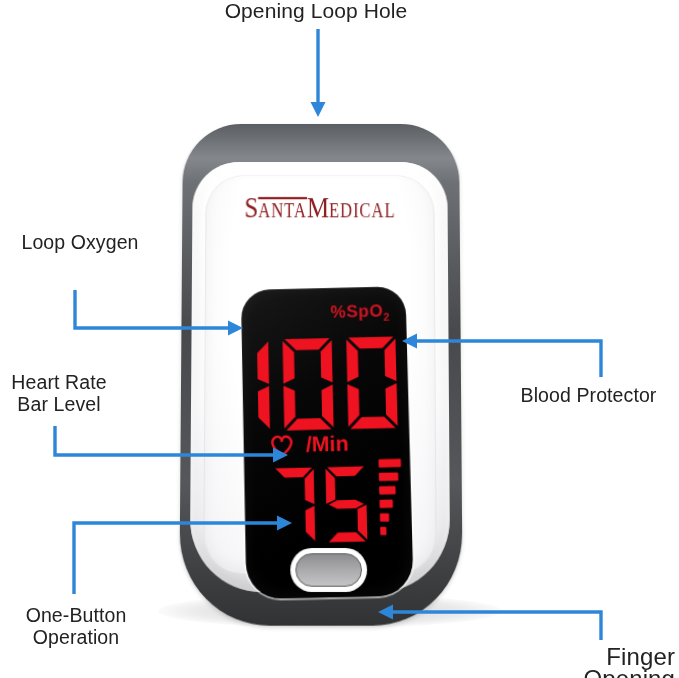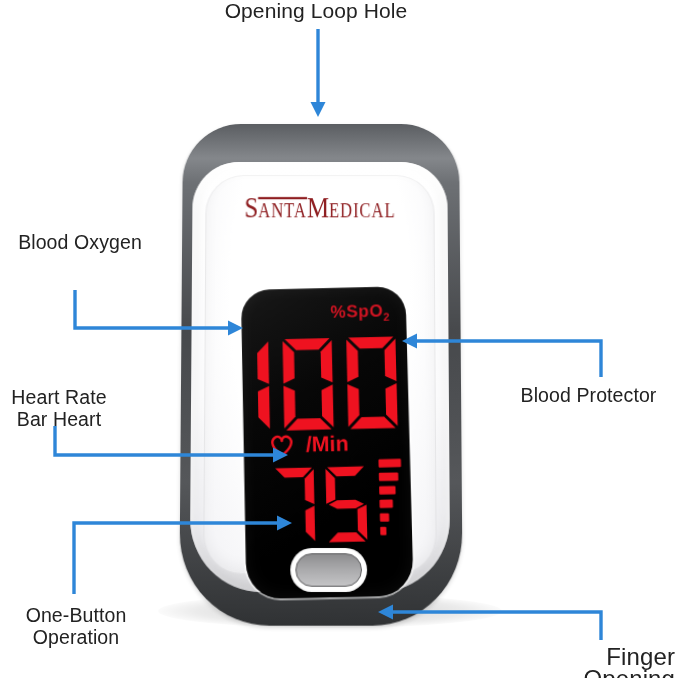--- a/index.html
+++ b/index.html
@@ -10,21 +10,21 @@
   }
   *{box-sizing:border-box;}
   html,body{margin:0;padding:0;}
   body{width:679px;height:678px;background:#ffffff;font-family:"Liberation Sans",sans-serif;overflow:hidden;}
   .canvas{position:relative;width:679px;height:678px;background:#ffffff;}
 
   
   .callout{position:absolute;color:var(--label);font-size:19.5px;line-height:22px;text-align:center;font-weight:400;letter-spacing:.1px;}
   .callout-lanyard{left:160px;top:0px;width:312px;font-size:21px;}
   .callout-blood{left:0px;top:231px;width:160px;}
-  .callout-heart{left:0px;top:386px;width:118px;}
+  .callout-heart{left:0px;top:371px;width:118px;}
   .callout-onebutton{left:8px;top:604px;width:136px;}
   .callout-removable{left:498px;top:384px;width:181px;}
   .callout-finger{left:510px;top:646px;width:165px;text-align:right;font-size:24px;}
 
   
   .overlay{position:absolute;left:0;top:0;width:679px;height:678px;pointer-events:none;z-index:40;}
   .conn{fill:none;stroke:var(--accent);stroke-width:3.4;}
   .arrowhead{fill:var(--accent);stroke:none;}
 
   
@@ -152,26 +152,26 @@
         <div class="button-inner"></div>
       </div>
     </div>
   </div>
 
   <div class="callout callout-lanyard">
     <span>Opening Loop Hole</span>
   </div>
 
   <div class="callout callout-blood">
-    <div>Blood Oxygen</div>
+    <div>Loop Oxygen</div>
   </div>
 
   <div class="callout callout-heart">
     <div>Heart Rate</div>
-    <div>Bar Heart</div>
+    <div>Bar Level</div>
   </div>
 
   <div class="callout callout-onebutton">
     <div>One-Button</div>
     <div>Operation</div>
   </div>
 
   <div class="callout callout-removable">
     <div>Blood Protector</div>
   </div>

